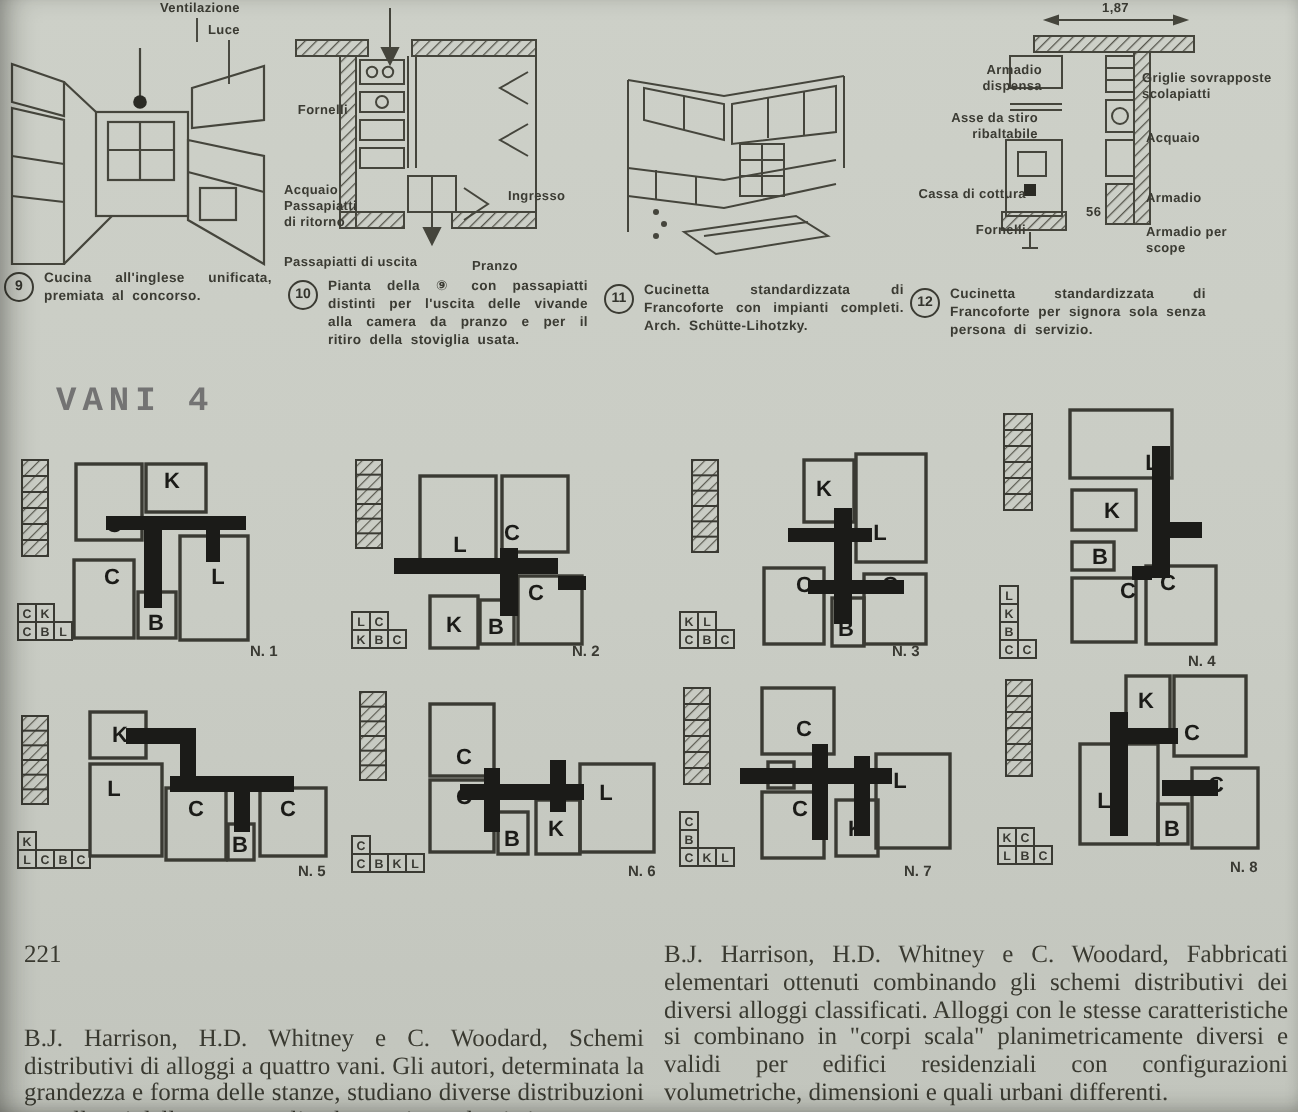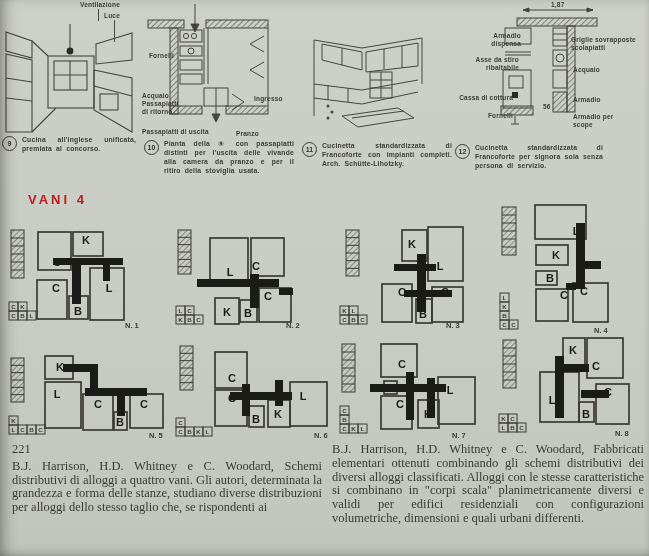--- a/index.html
+++ b/index.html
@@ -18,30 +18,30 @@
   .fig-label{position:absolute;font-size:6.5px;line-height:1.18;color:#3b3b33;letter-spacing:.2px;font-weight:bold;}
   .fig-label.ra{text-align:right;}
   .leader{position:absolute;width:0;border-left:1px solid #4a4a42;}
   .fig-cap{position:absolute;display:flex;gap:5px;align-items:flex-start;}
   .fig-cap .num{flex:none;width:13px;height:13px;border:1.3px solid #3b3b33;border-radius:50%;
     font-size:7px;line-height:13px;font-weight:bold;text-align:center;color:#33332c;}
   .fig-cap .txt{font-size:6.8px;line-height:1.32;letter-spacing:.2px;word-spacing:2px;text-align:justify;color:#3b3b33;font-weight:bold;}
 
   
   .section-heading{position:absolute;left:28px;top:192px;margin:0;
-    font-size:13px;font-weight:bold;letter-spacing:3px;color:#b91c1c;}
+    font-size:17px;font-weight:bold;letter-spacing:3px;color:#737373;font-family:Liberation Mono, monospace;}
 
   
   #plans svg{position:absolute;}
 
   
   .bib-col{position:absolute;top:443px;}
   .bib-col.left{left:12px;width:310px;}
   .bib-col.right{left:332px;width:312px;}
-  .bib-entry{display:flex;gap:9px;margin-bottom:3px;}
+  .bib-entry{display:flex;gap:9px;margin-bottom:3px;margin-top:28px;}
   .bib-num{flex:none;width:28px;font:12.5px/13.8px "Liberation Serif","DejaVu Serif",serif;color:#3a3a31;}
   .bib-txt{flex:1;font:12.5px/13.8px "Liberation Serif","DejaVu Serif",serif;color:#3a3a31;text-align:justify;}
 </style>
 </head>
 <body>
 
 <div class="page">
 
   <div class="fig" style="left:2px;top:0;width:140px;height:190px">
     <span class="fig-label" style="left:78px;top:1px">Ventilazione</span>

